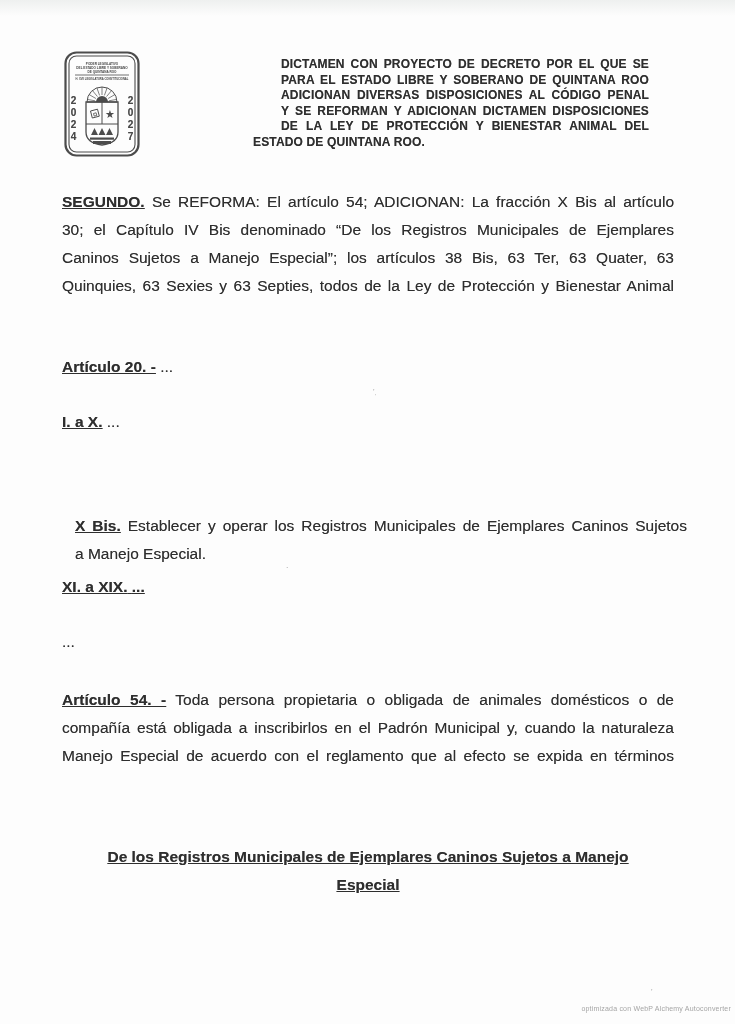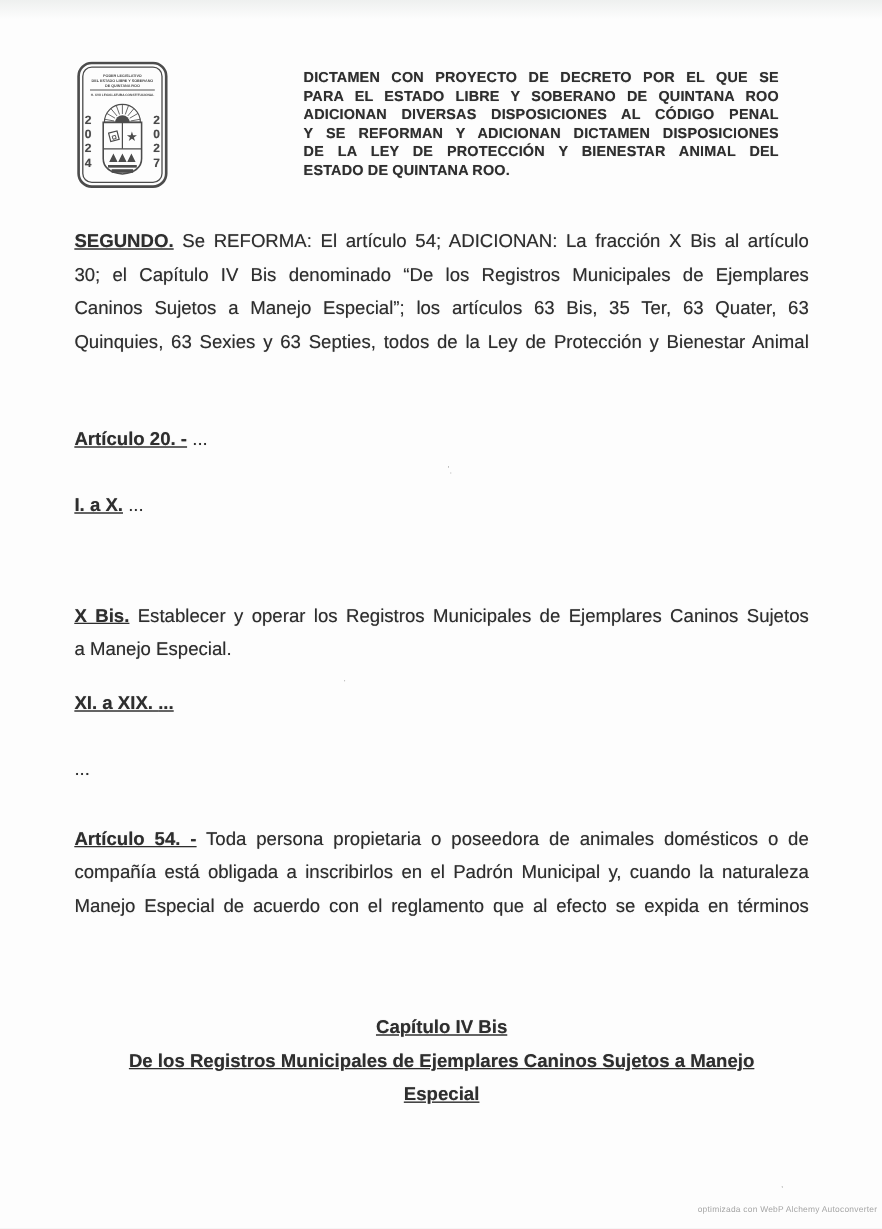--- a/index.html
+++ b/index.html
@@ -13,21 +13,21 @@
     content:"";position:absolute;left:0;top:0;right:0;height:16px;
     background:linear-gradient(#eef0ef,rgba(253,253,253,0));pointer-events:none;
   }
   .txtsoft{text-shadow:0 0 .6px rgba(46,46,46,.55);}
 
   
   .header{
     position:absolute;left:253px;top:57px;width:396px;
     font-weight:700;font-size:12px;line-height:15.5px;letter-spacing:.15px;
   }
-  .header .hline.fill{text-align:justify;text-align-last:justify;}
+  .header .hline.fill{text-align:justify;text-align-last:justify;margin-left:28px;}
 
   
   .block{position:absolute;left:62px;width:612px;font-size:15.5px;line-height:28px;}
   .block .line.fill{text-align:justify;text-align-last:justify;}
   .block.center{text-align:center;}
   b{font-weight:700;text-decoration:underline;}
 
   
   .seal{position:absolute;left:64px;top:51px;width:76px;height:106px;opacity:.92;}
   .seal svg{position:absolute;left:0;top:0;}
@@ -101,46 +101,45 @@
       <div class="hline fill">ADICIONAN DIVERSAS DISPOSICIONES AL CÓDIGO PENAL</div>
       <div class="hline fill">Y SE REFORMAN Y ADICIONAN DICTAMEN DISPOSICIONES</div>
       <div class="hline fill">DE LA LEY DE PROTECCIÓN Y BIENESTAR ANIMAL DEL</div>
       <div class="hline">ESTADO DE QUINTANA ROO.</div>
     </div>
 
   <div>
       <div class="block txtsoft" style="top: 188px;">
         <div class="line fill"><b>SEGUNDO.</b><span> Se REFORMA: El artículo 54; ADICIONAN: La fracción X Bis al artículo</span></div>
         <div class="line fill"><span>30; el Capítulo IV Bis denominado “De los Registros Municipales de Ejemplares</span></div>
-        <div class="line fill"><span>Caninos Sujetos a Manejo Especial”; los artículos 63 Bis, 35 Ter, 63 Quater, 63</span></div>
+        <div class="line fill"><span>Caninos Sujetos a Manejo Especial”; los artículos 38 Bis, 63 Ter, 63 Quater, 63</span></div>
         <div class="line fill"><span>Quinquies, 63 Sexies y 63 Septies, todos de la Ley de Protección y Bienestar Animal</span></div>
       </div>
       <div class="block txtsoft" style="top: 353px;">
         <div class="line"><b>Artículo 20. -</b><span> ...</span></div>
       </div>
       <div class="block txtsoft" style="top: 408px;">
         <div class="line"><b>I. a X.</b><span> ...</span></div>
       </div>
-      <div class="block txtsoft" style="top: 500px;">
+      <div class="block txtsoft" style="top: 512px; margin-left: 13px;">
         <div class="line fill"><b>X Bis.</b><span> Establecer y operar los Registros Municipales de Ejemplares Caninos Sujetos</span></div>
         <div class="line"><span>a Manejo Especial.</span></div>
       </div>
       <div class="block txtsoft" style="top: 573px;">
         <div class="line"><b>XI. a XIX.</b><b> </b><b>...</b></div>
       </div>
       <div class="block txtsoft" style="top: 628px;">
         <div class="line"><span>...</span></div>
       </div>
       <div class="block txtsoft" style="top: 686px;">
-        <div class="line fill"><b>Artículo 54. -</b><span> Toda persona propietaria o poseedora de animales domésticos o de</span></div>
+        <div class="line fill"><b>Artículo 54. -</b><span> Toda persona propietaria o obligada de animales domésticos o de</span></div>
         <div class="line fill"><span>compañía está obligada a inscribirlos en el Padrón Municipal y, cuando la naturaleza</span></div>
         <div class="line fill"><span>Manejo Especial de acuerdo con el reglamento que al efecto se expida en términos</span></div>
       </div>
       <div class="block txtsoft center" style="top: 843px;">
-        <div class="line"><b>Capítulo IV Bis</b></div>
         <div class="line"><b>De los Registros Municipales de Ejemplares Caninos Sujetos a Manejo</b></div>
         <div class="line"><b>Especial</b></div>
       </div>
     </div>
 
   <span class="art a1">’ˌ</span>
   <span class="art a2">·</span>
   <span class="art a3">’</span>
 
   <div class="watermark">optimizada con WebP Alchemy Autoconverter</div>

